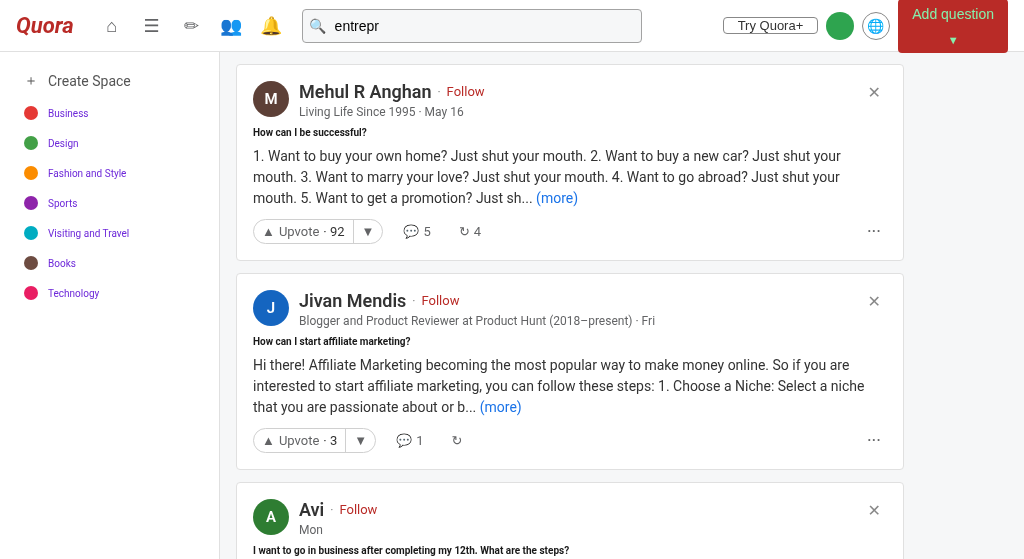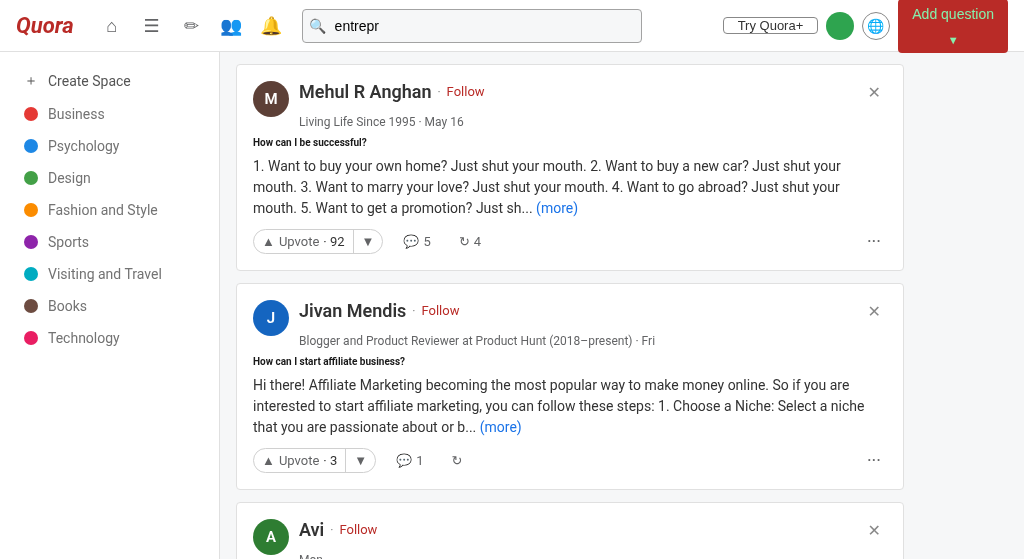--- a/index.html
+++ b/index.html
@@ -132,22 +132,22 @@
       top: 48px;
       bottom: 0;
       overflow-y: auto;
     }
     .sidebar-item {
       display: flex;
       align-items: center;
       padding: 8px 20px;
       cursor: pointer;
       gap: 10px;
-      color: #737373;
-      font-size: 14px;
+      color: #6d28d9;
+      font-size: 10px;
       border-radius: 4px;
       margin: 0 4px;
     }
     .sidebar-create {
       color: #555;
       font-size: 14px;
     }
     .sidebar-dot {
       width: 14px;
       height: 14px;
@@ -219,21 +219,21 @@
     }
     .follow-link {
       color: #b92b27;
       font-size: 13px;
       cursor: pointer;
     }
     .follow-separator { color: #888; font-size: 12px; }
     .author-bio {
       font-size: 12px;
       color: #636466;
-      margin-top: 13px;
+      margin-top: 3px;
     }
     .close-btn {
       color: #888;
       cursor: pointer;
       font-size: 16px;
       padding: 2px 6px;
     }
     .question-title {
       font-size: 10px;
       font-weight: 700;
@@ -331,24 +331,20 @@
   <nav class="sidebar">
     <div class="sidebar-item sidebar-create">
       <span class="plus-icon">＋</span>
       <span>Create Space</span>
     </div>
     <div class="sidebar-item">
       <span class="sidebar-dot dot-red"></span>
       <span>Business</span>
     </div>
     <div class="sidebar-item">
-      <span class="sidebar-dot dot-blue"></span>
-      <span>Psychology</span>
-    </div>
-    <div class="sidebar-item">
       <span class="sidebar-dot dot-green"></span>
       <span>Design</span>
     </div>
     <div class="sidebar-item">
       <span class="sidebar-dot dot-orange"></span>
       <span>Fashion and Style</span>
     </div>
     <div class="sidebar-item">
       <span class="sidebar-dot dot-purple"></span>
       <span>Sports</span>
@@ -415,21 +411,21 @@
         <div class="author-info">
           <div class="author-name-row">
             <span class="author-name">Jivan Mendis</span>
             <span class="follow-separator">·</span>
             <span class="follow-link">Follow</span>
           </div>
           <div class="author-bio">Blogger and Product Reviewer at Product Hunt (2018–present) · Fri</div>
         </div>
         <span class="close-btn">✕</span>
       </div>
-      <div class="question-title">How can I start affiliate business?</div>
+      <div class="question-title">How can I start affiliate marketing?</div>
       <div class="answer-text">
         <span>Hi there! Affiliate Marketing becoming the most popular way to make money online. So if you are interested to start affiliate marketing, you can follow these steps: 1. Choose a Niche: Select a niche that you are passionate about or b...</span> <span class="more-link">(more)</span>
       </div>
       <div class="card-actions">
         <div class="upvote-btn">
           <div class="upvote-up">
             <span>▲</span>
             <span>Upvote</span>
             <span class="upvote-count"> · <span>3</span></span>
           </div>

